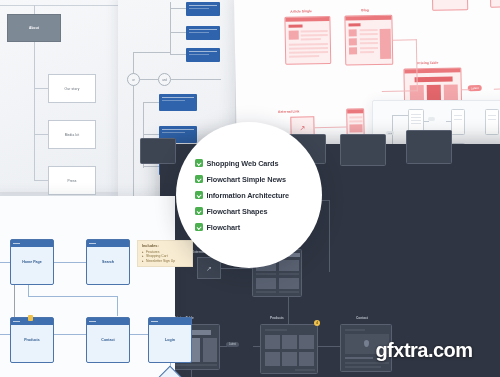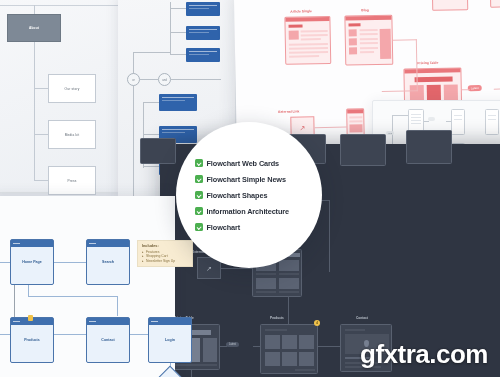--- a/index.html
+++ b/index.html
@@ -190,21 +190,21 @@
   .chk-box:after{
     content:""; position:absolute; left:1.6px; top:2.6px; width:3px; height:1.6px;
     border-left:1.3px solid #fff; border-bottom:1.3px solid #fff;
     transform:rotate(-45deg);
   }
   .chk-lbl{ font-size:7.3px; font-weight:bold; color:#2b313c; letter-spacing:-.1px; white-space:nowrap; }
 
   
   .wm{
     position:absolute; left:374px; top:339px;
-    font-size:26px; font-weight:bold; color:#fff; letter-spacing:-.5px;
+    font-size:20px; font-weight:bold; color:#fff; letter-spacing:-.5px;
     text-shadow:0 0 2px rgba(0,0,0,.35), 0 1px 3px rgba(0,0,0,.35);
     transform:translateX(-50%); left:424px;
   }
 </style>
 </head>
 <body>
 
 <div class="stage">
 
   <div class="layer-gray">
@@ -516,33 +516,33 @@
 
     <div class="bline" style="left:180px;top:167px;width:1px;height:10px;"></div>
     <div class="diamond" style="left:167px;top:175px;">
       <span>Can't login?</span>
     </div>
   </div>
 
   <div class="circle">
     <div class="chk-row">
       <span class="chk-box"></span>
-      <span class="chk-lbl">Flowchart Web Cards</span>
+      <span class="chk-lbl">Shopping Web Cards</span>
     </div>
     <div class="chk-row">
       <span class="chk-box"></span>
       <span class="chk-lbl">Flowchart Simple News</span>
     </div>
     <div class="chk-row">
       <span class="chk-box"></span>
-      <span class="chk-lbl">Flowchart Shapes</span>
+      <span class="chk-lbl">Information Architecture</span>
     </div>
     <div class="chk-row">
       <span class="chk-box"></span>
-      <span class="chk-lbl">Information Architecture</span>
+      <span class="chk-lbl">Flowchart Shapes</span>
     </div>
     <div class="chk-row">
       <span class="chk-box"></span>
       <span class="chk-lbl">Flowchart</span>
     </div>
   </div>
 
   <div class="wm">gfxtra.com</div>
 
 </div>

